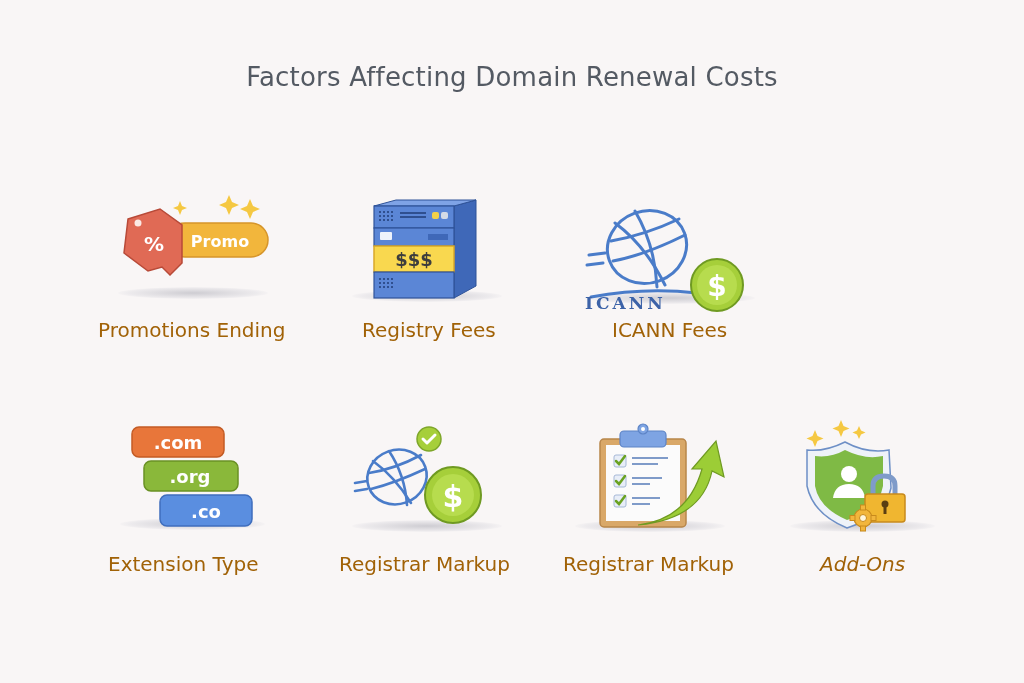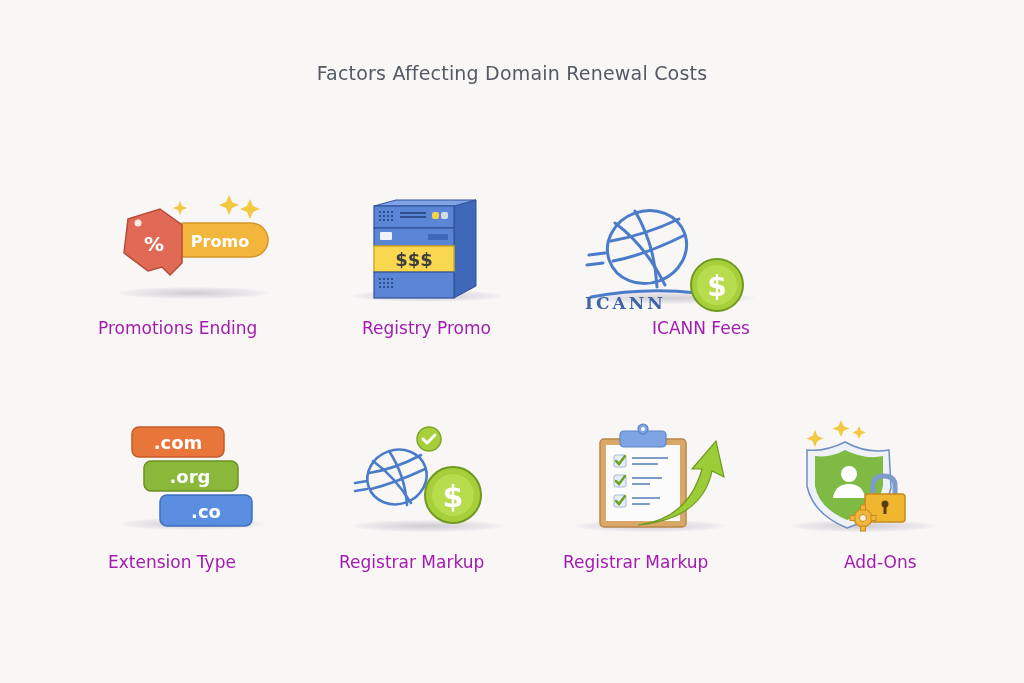--- a/index.html
+++ b/index.html
@@ -4,31 +4,31 @@
 <style>
   html, body { margin:0; padding:0; }
   body {
     width:1024px; height:683px; overflow:hidden;
     background:#f9f6f6;
     font-family:"DejaVu Sans", "Liberation Sans", sans-serif;
     position:relative;
   }
   .title {
     position:absolute; left:0; width:1024px; top:62px;
-    text-align:center; font-size:19px; color:#545a63;
+    text-align:center; font-size:26px; color:#545a63;
     letter-spacing:0.2px;
   }
   .item { position:absolute; }
   .icon { position:absolute; }
   .shadow {
     position:absolute; height:12px; border-radius:50%;
     background:radial-gradient(ellipse at center, rgba(170,170,180,0.55) 0%, rgba(200,200,210,0.25) 60%, rgba(249,246,246,0) 75%);
   }
   .label {
-    position:absolute; font-size:17px; color:#a21caf; white-space:nowrap;
+    position:absolute; font-size:20px; color:#a16207; white-space:nowrap;
     text-align:center;
   }
   svg { overflow:visible; }
 </style>
 </head>
 <body>
 
 <div class="title">Factors Affecting Domain Renewal Costs</div>
 
 <div class="item">
@@ -96,21 +96,21 @@
           <rect x="11" y="82" width="2" height="2"></rect>
           <rect x="15" y="82" width="2" height="2"></rect>
           <rect x="19" y="82" width="2" height="2"></rect>
         <rect x="7" y="86" width="2" height="2"></rect>
           <rect x="11" y="86" width="2" height="2"></rect>
           <rect x="15" y="86" width="2" height="2"></rect>
           <rect x="19" y="86" width="2" height="2"></rect>
       </g>
     </svg>
   </div>
-  <div class="label" style="left:362px; top:318px;">Registry Promo</div>
+  <div class="label" style="left:362px; top:318px;">Registry Fees</div>
 </div>
 
 <div class="item">
   <div class="shadow" style="left:585px; top:292px; width:170px;"></div>
   <div class="icon" style="left:585px; top:205px;">
     <svg width="170" height="110" viewBox="0 0 170 110">
 
       <g fill="none" stroke="#4a7cc9" stroke-width="3" stroke-linecap="round">
         <ellipse cx="62" cy="42" rx="40" ry="36" transform="rotate(-20 62 42)"></ellipse>
         <path d="M30 18 Q60 40 80 80"></path>
@@ -121,21 +121,21 @@
         <path d="M18 58 L2 60"></path>
         <path d="M6 92 Q60 82 112 88"></path>
       </g>
       <text x="0" y="104" font-family="DejaVu Serif, serif" font-size="17" font-weight="bold" fill="#3d63a8" letter-spacing="3">ICANN</text>
 
       <circle cx="132" cy="80" r="26" fill="#a6cf3a" stroke="#6f9a22" stroke-width="2"></circle>
       <circle cx="132" cy="80" r="20" fill="#b7dc4e"></circle>
       <text x="132" y="91" font-family="DejaVu Sans, sans-serif" font-size="28" font-weight="bold" fill="#fff" text-anchor="middle">$</text>
     </svg>
   </div>
-  <div class="label" style="left:612px; top:318px;margin-left:40px;">ICANN Fees</div>
+  <div class="label" style="left:612px; top:318px;">ICANN Fees</div>
 </div>
 
 <div class="item">
   <div class="shadow" style="left:120px; top:518px; width:145px;"></div>
   <div class="icon" style="left:130px; top:425px;">
     <svg width="130" height="105" viewBox="0 0 130 105">
       <rect x="2" y="2" width="92" height="30" rx="7" fill="#e8763a" stroke="#c35b24" stroke-width="1.5"></rect>
       <text x="48" y="24" font-family="DejaVu Sans, sans-serif" font-size="18" font-weight="bold" fill="#fff" text-anchor="middle">.com</text>
       <rect x="14" y="36" width="94" height="30" rx="7" fill="#8ab83a" stroke="#6a9124" stroke-width="1.5"></rect>
       <text x="60" y="58" font-family="DejaVu Sans, sans-serif" font-size="18" font-weight="bold" fill="#fff" text-anchor="middle">.org</text>
@@ -231,14 +231,14 @@
         <g fill="#f2b63c" stroke="#c88a1c" stroke-width="1">
           <rect x="-2.5" y="-13" width="5" height="5"></rect>
           <rect x="-2.5" y="8" width="5" height="5"></rect>
           <rect x="-13" y="-2.5" width="5" height="5"></rect>
           <rect x="8" y="-2.5" width="5" height="5"></rect>
         </g>
         <circle r="3.5" fill="#fff6dd" stroke="#c88a1c" stroke-width="1"></circle>
       </g>
     </svg>
   </div>
-  <div class="label" style="left:844px; top:552px;">Add-Ons</div>
+  <div class="label" style="left:820px; top:552px;font-style:italic;">Add-Ons</div>
 </div>
 
 </body></html>

